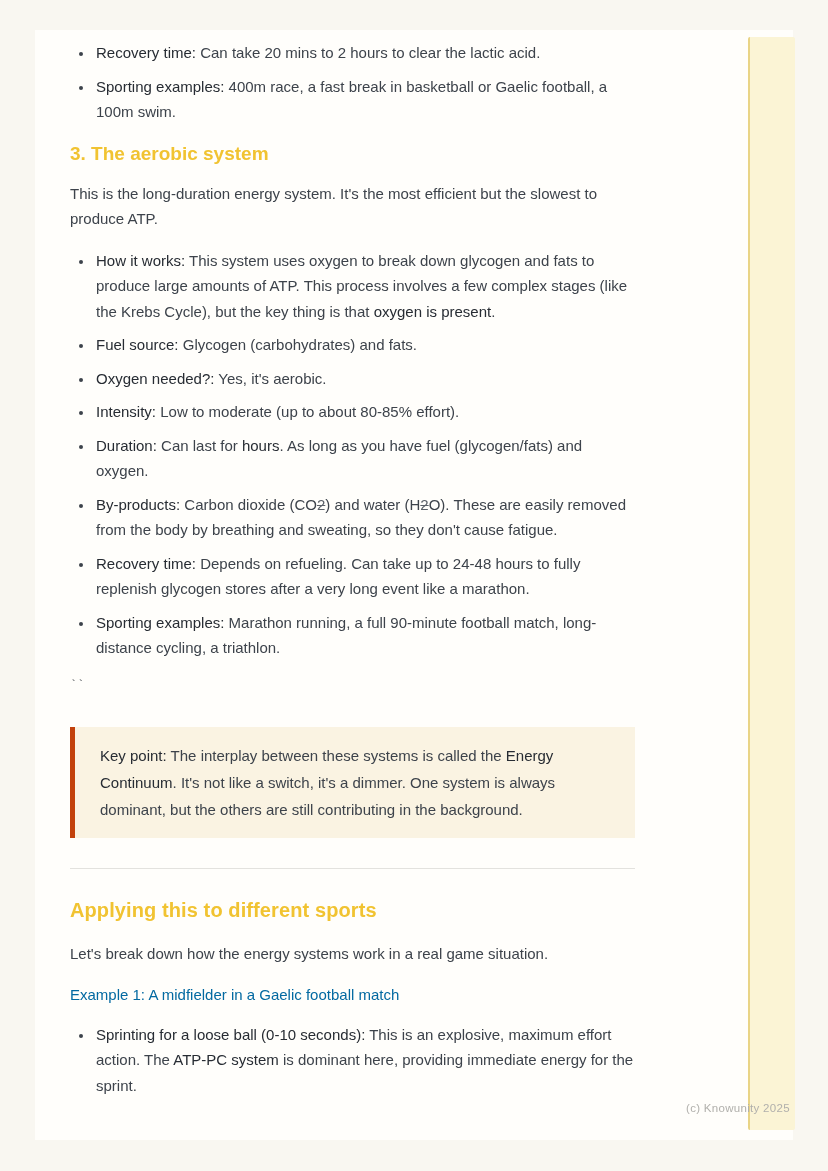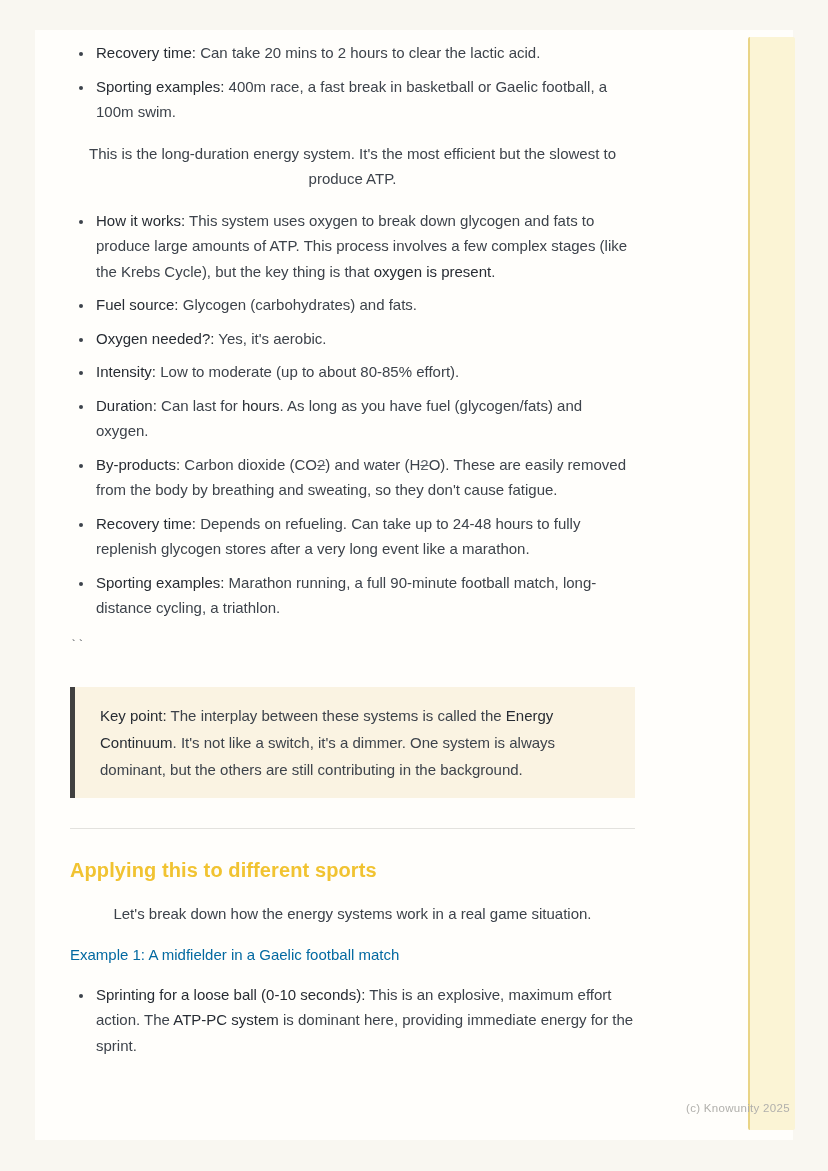--- a/index.html
+++ b/index.html
@@ -26,30 +26,30 @@
   ul.bullet-list li::marker{color:#3d434b;font-size:14px;}
   ul.bullet-list:last-child{margin-bottom:0;}
   h3.doc-h3{
     margin:12px 0 14px;font-size:19px;line-height:26px;
     font-weight:700;color:#f1c331;
   }
   h2.doc-h2{
     margin:26px 0 16px;font-size:20px;line-height:30px;
     font-weight:800;color:#f1c331;letter-spacing:.1px;
   }
-  .paragraph{margin:0 0 16px;text-align:center;}
+  .paragraph{margin:0 0 16px;}
   .paragraph-bold{margin:0 0 14px;font-weight:700;color:#272c33;}
   .paragraph-bold strong{color:#0369a1;}
   .code-remnant{
     margin:0 0 32px;font-family:"Liberation Mono","DejaVu Sans Mono",monospace;
     font-size:12px;line-height:18px;color:#4a4f55;
   }
   .callout{
     margin:0 0 30px;background:#faf3e2;
-    border-left:5px solid #404040;
+    border-left:5px solid #c2410c;
     padding:15px 28px 15px 25px;
     line-height:27px;
   }
   hr.divider{border:none;border-top:1px solid #e3e2de;margin:0;}
   .side-bar{
     position:absolute;left:748px;top:37px;width:45px;height:1093px;
     background:#fbf4d5;border-left:2px solid #e9d486;border-radius:2px;
     z-index:2;
   }
   .watermark{
@@ -60,20 +60,21 @@
 </head>
 <body>
 
 <div class="canvas">
   <div class="page">
     <div class="doc" id="doc">
         <ul class="bullet-list">
           <li><strong>Recovery time:</strong><span> Can take 20 mins to 2 hours to clear the lactic acid.</span></li>
           <li><strong>Sporting examples:</strong><span> 400m race, a fast break in basketball or Gaelic football, a 100m swim.</span></li>
         </ul>
+        <h3 class="doc-h3">3. The aerobic system</h3>
         <div class="paragraph"><span>This is the long-duration energy system. It's the most efficient but the slowest to produce ATP.</span></div>
         <ul class="bullet-list">
           <li><strong>How it works:</strong><span> This system uses oxygen to break down glycogen and fats to produce large amounts of ATP. This process involves a few complex stages (like the Krebs Cycle), but the key thing is that </span><strong>oxygen is present</strong><span>.</span></li>
           <li><strong>Fuel source:</strong><span> Glycogen (carbohydrates) and fats.</span></li>
           <li><strong>Oxygen needed?:</strong><span> Yes, it's aerobic.</span></li>
           <li><strong>Intensity:</strong><span> Low to moderate (up to about 80-85% effort).</span></li>
           <li><strong>Duration:</strong><span> Can last for </span><strong>hours</strong><span>. As long as you have fuel (glycogen/fats) and oxygen.</span></li>
           <li><strong>By-products:</strong><span> Carbon dioxide (CO</span><s>2</s><span>) and water (H</span><s>2</s><span>O). These are easily removed from the body by breathing and sweating, so they don't cause fatigue.</span></li>
           <li><strong>Recovery time:</strong><span> Depends on refueling. Can take up to 24-48 hours to fully replenish glycogen stores after a very long event like a marathon.</span></li>
           <li><strong>Sporting examples:</strong><span> Marathon running, a full 90-minute football match, long-distance cycling, a triathlon.</span></li>

